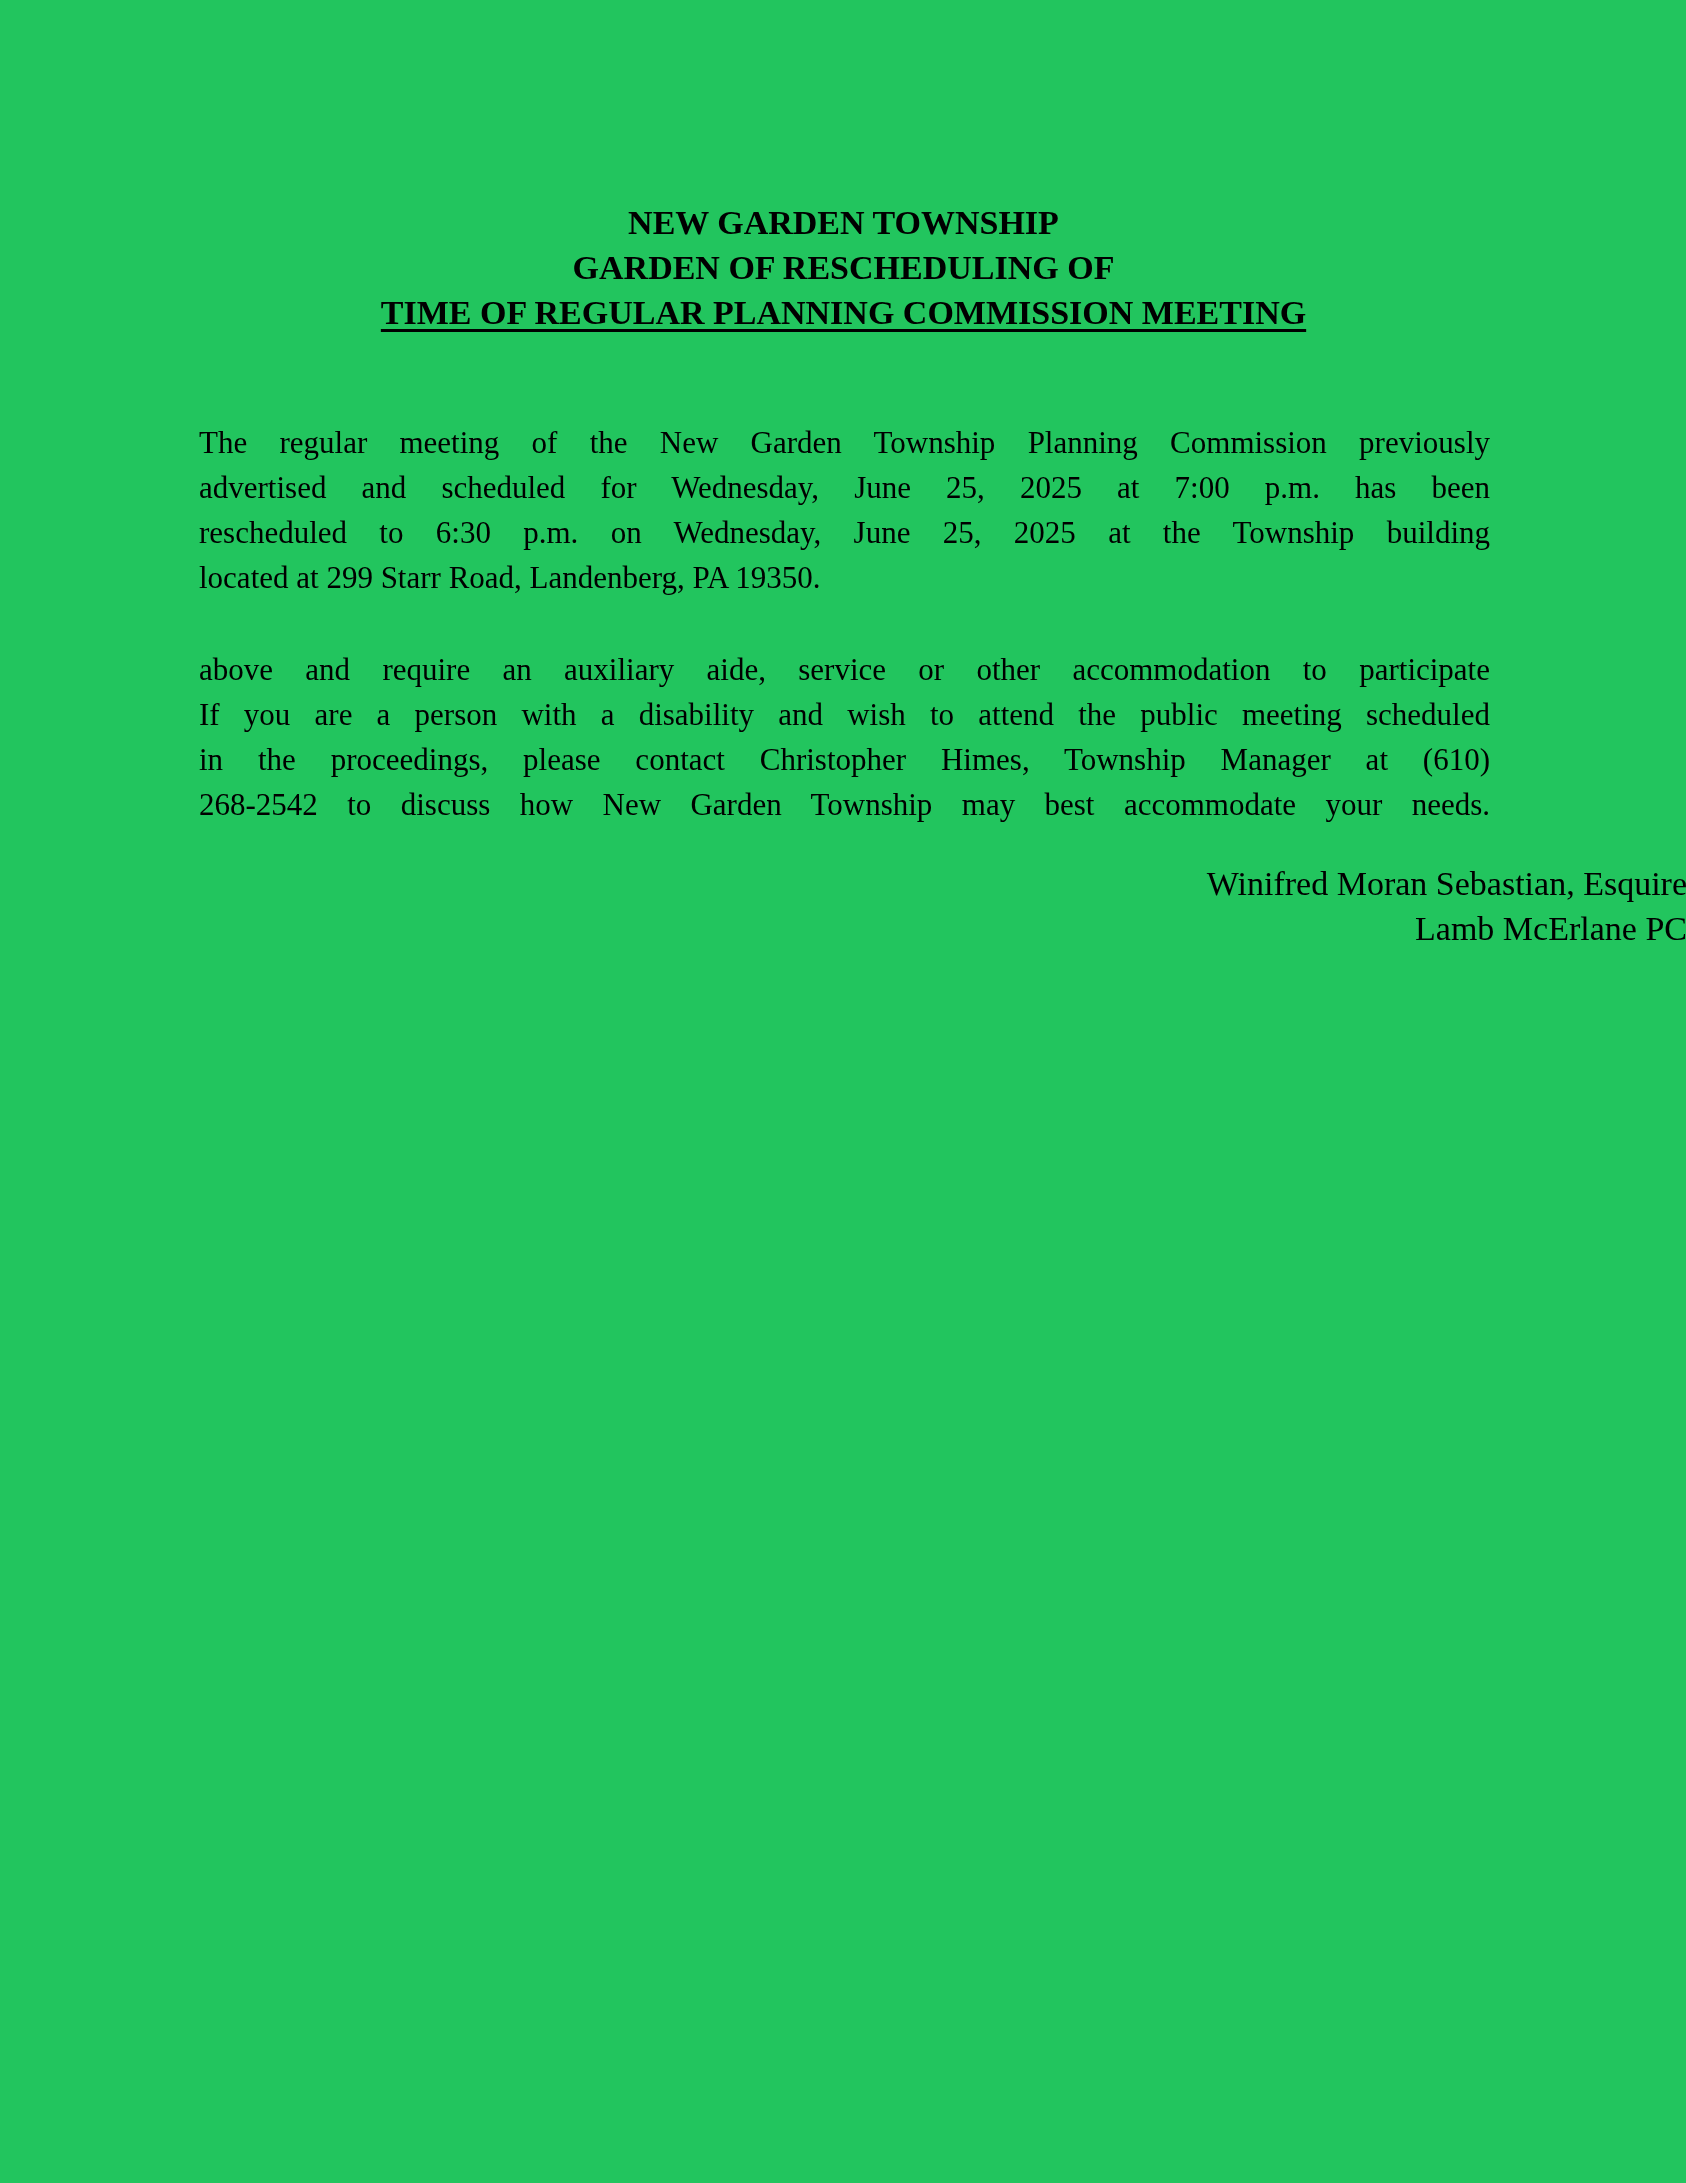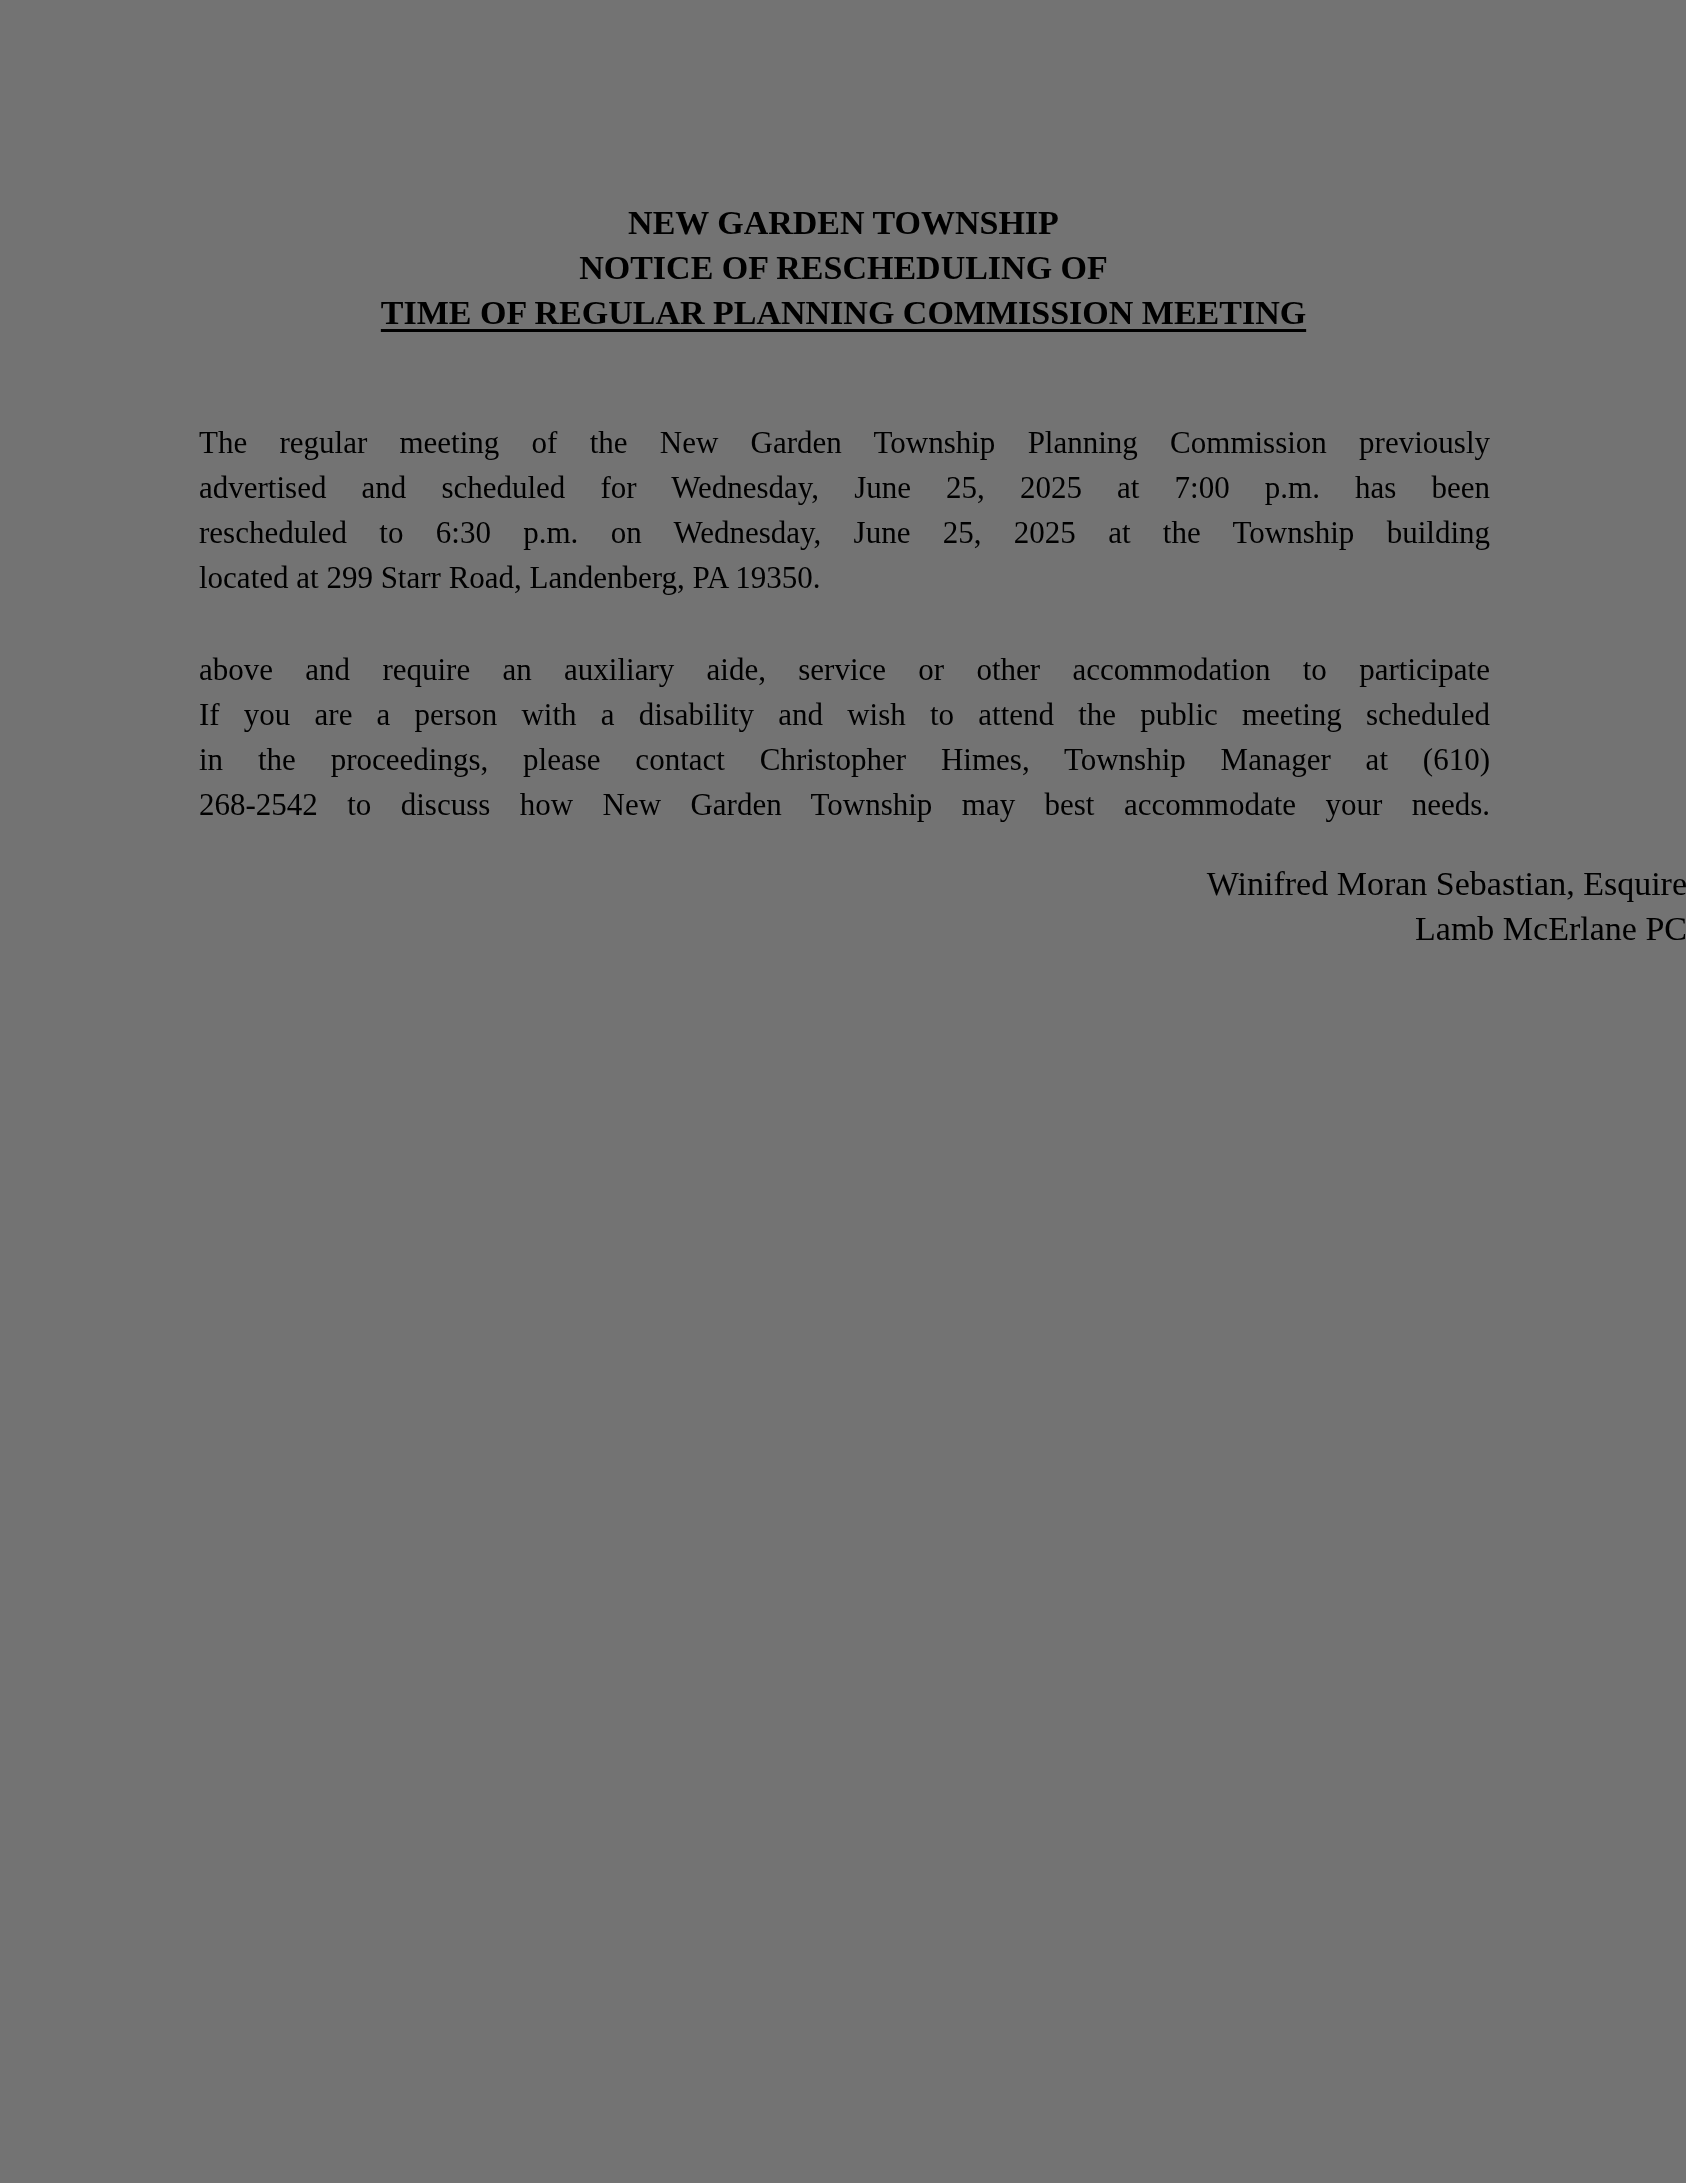--- a/index.html
+++ b/index.html
@@ -1,18 +1,18 @@
 <!DOCTYPE html>
 <html style="font-size:13.4px"><head>
 <meta charset="utf-8">
 <style>
   html, body { margin: 0; padding: 0; background: #ffffff; }
   body { width: 1687px; height: 2183px; position: relative; overflow: hidden;
          font-family: "Liberation Serif", "DejaVu Serif", serif; color: #000; }
-  .page { position: absolute; left: 0; top: 0; width: 1687px; height: 2183px; background: #737373; }
+  .page { position: absolute; left: 0; top: 0; width: 1687px; height: 2183px; background: #22c55e; }
   .title-block { position: absolute; top: 200px; left: 0; width: 1687px; text-align: center;
                  font-weight: bold; font-size: 34px; line-height: 45px; }
   .title-line { display: block; }
   .title-line.underlined span { text-decoration: underline; text-decoration-thickness: 2.5px; text-underline-offset: 5px; }
   .para { position: absolute; left: 199px; width: 1291px; font-size: 31px; line-height: 45px;
           text-align: justify; text-align-last: left; }
   .para .ln { display: block; text-align: justify; text-align-last: justify; white-space: nowrap; }
   .para .ln.last { text-align-last: left; }
   #p1 { top: 420px; }
   #p2 { top: 647px; }
@@ -20,21 +20,21 @@
          font-size: 34px; line-height: 45px; }
   .sig span { display: block; }
 </style>
 </head>
 <body>
 
 <div class="page">
 
   <div class="title-block">
     <span class="title-line">NEW GARDEN TOWNSHIP</span>
-    <span class="title-line">NOTICE OF RESCHEDULING OF</span>
+    <span class="title-line">GARDEN OF RESCHEDULING OF</span>
     <span class="title-line underlined"><span>TIME OF REGULAR PLANNING COMMISSION MEETING</span></span>
   </div>
 
   <div class="para" id="p1">
     <span class="ln">The regular meeting of the New Garden Township Planning Commission previously</span>
     <span class="ln">advertised and scheduled for Wednesday, June 25, 2025 at 7:00 p.m. has been</span>
     <span class="ln">rescheduled to 6:30 p.m. on Wednesday, June 25, 2025 at the Township building</span>
     <span class="ln last">located at 299 Starr Road, Landenberg, PA  19350.</span>
   </div>
 

